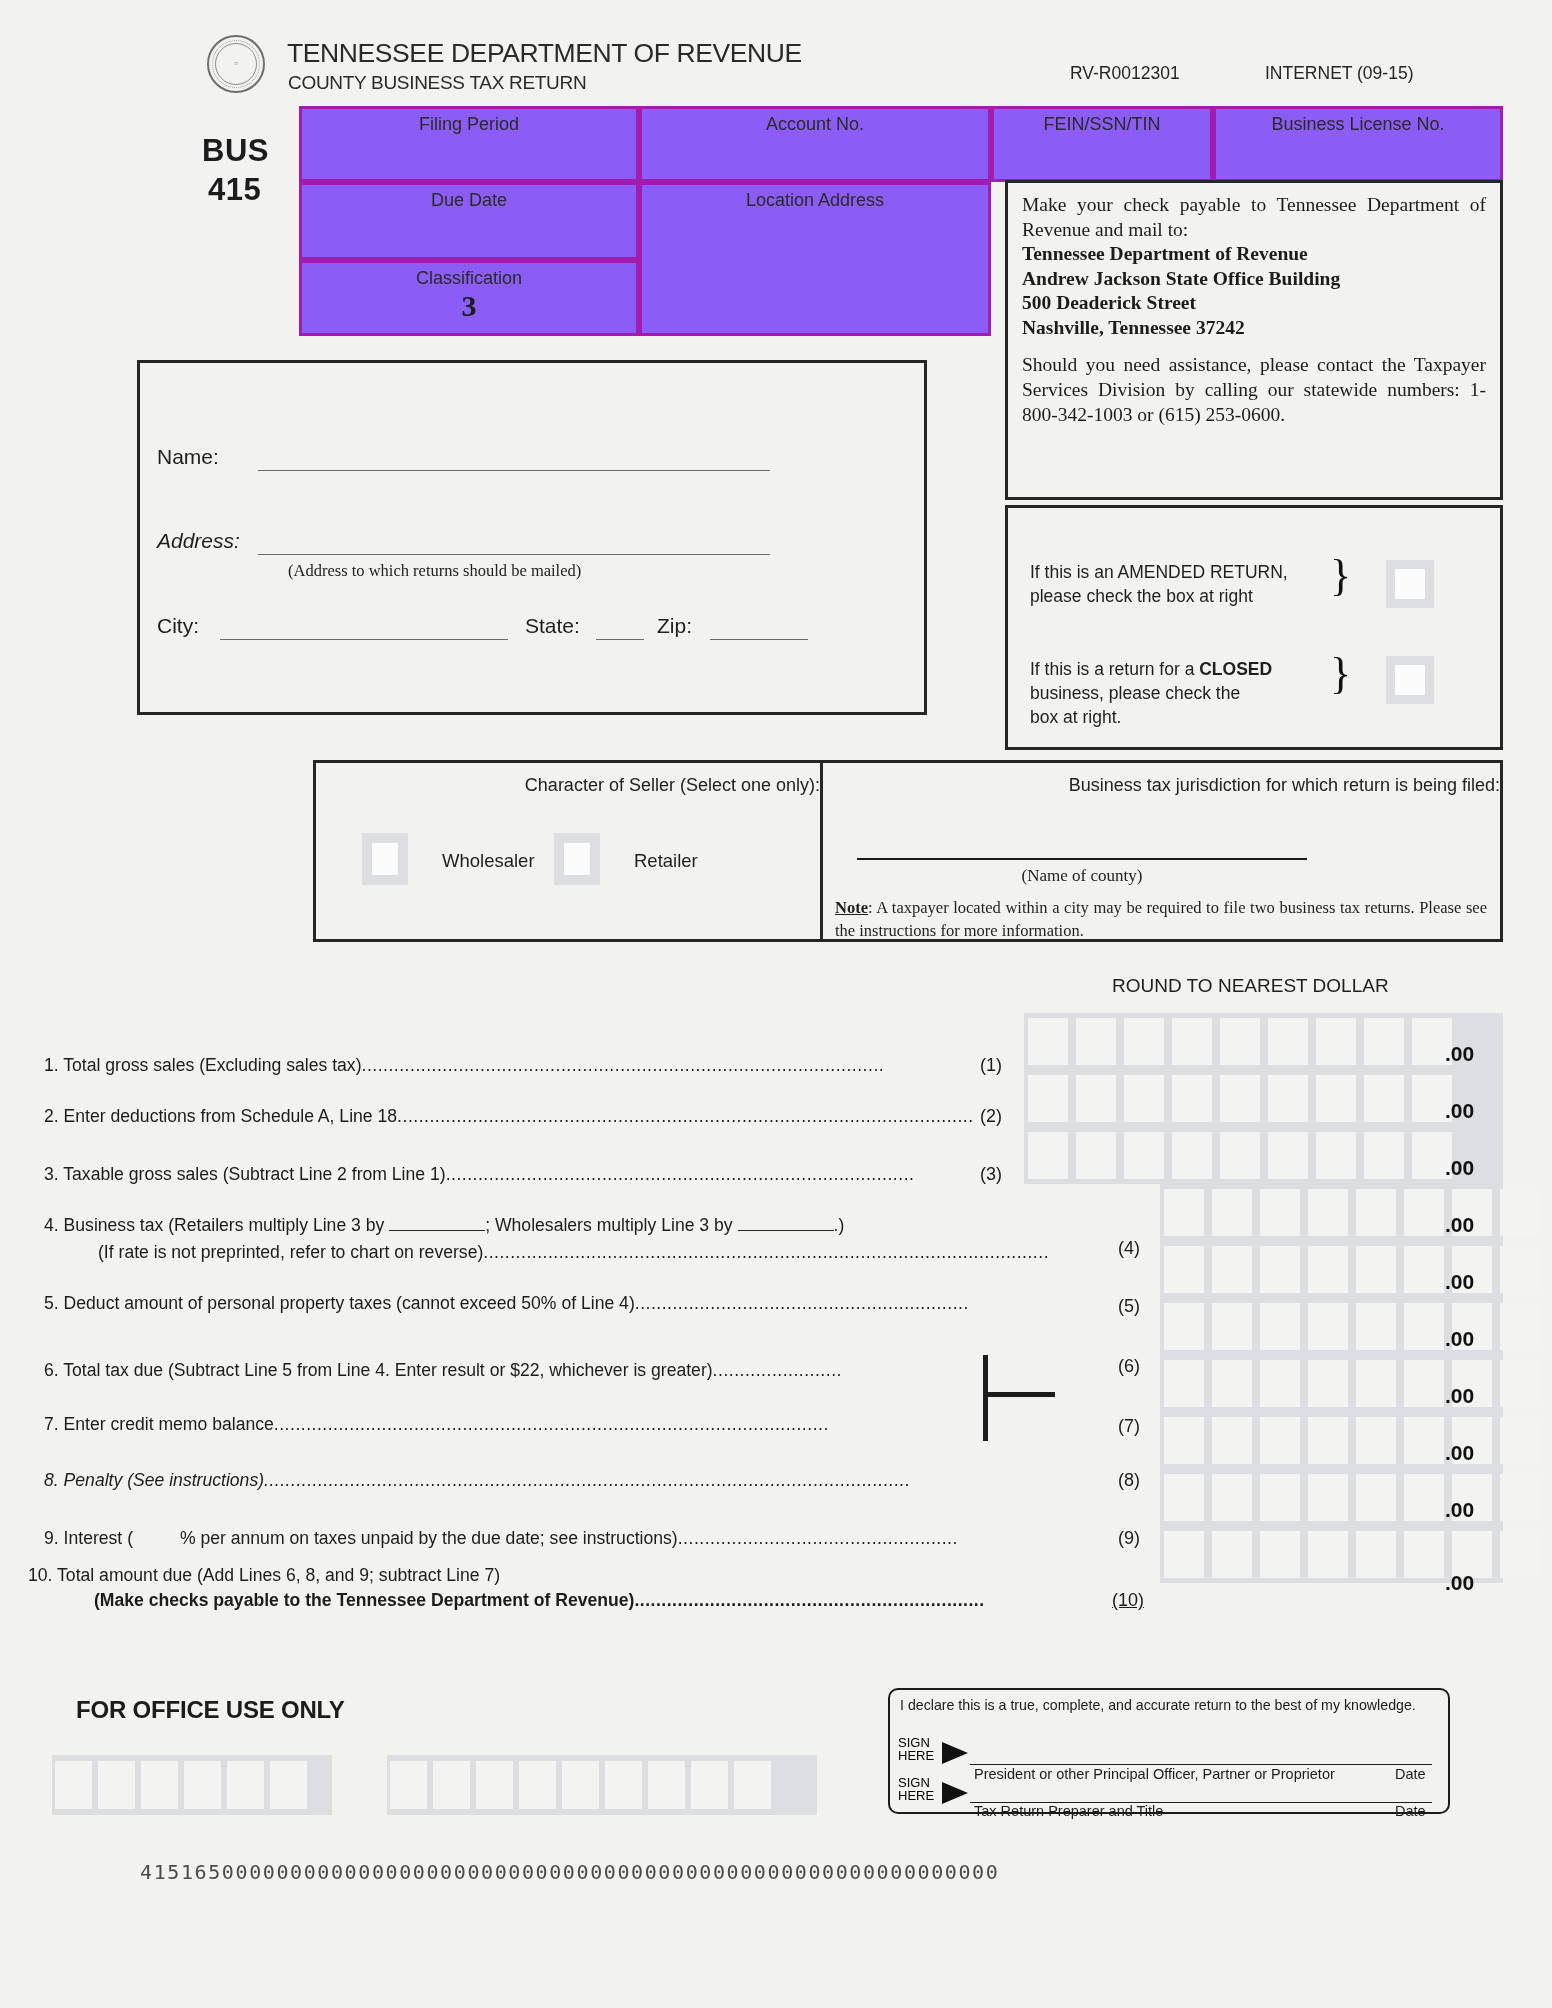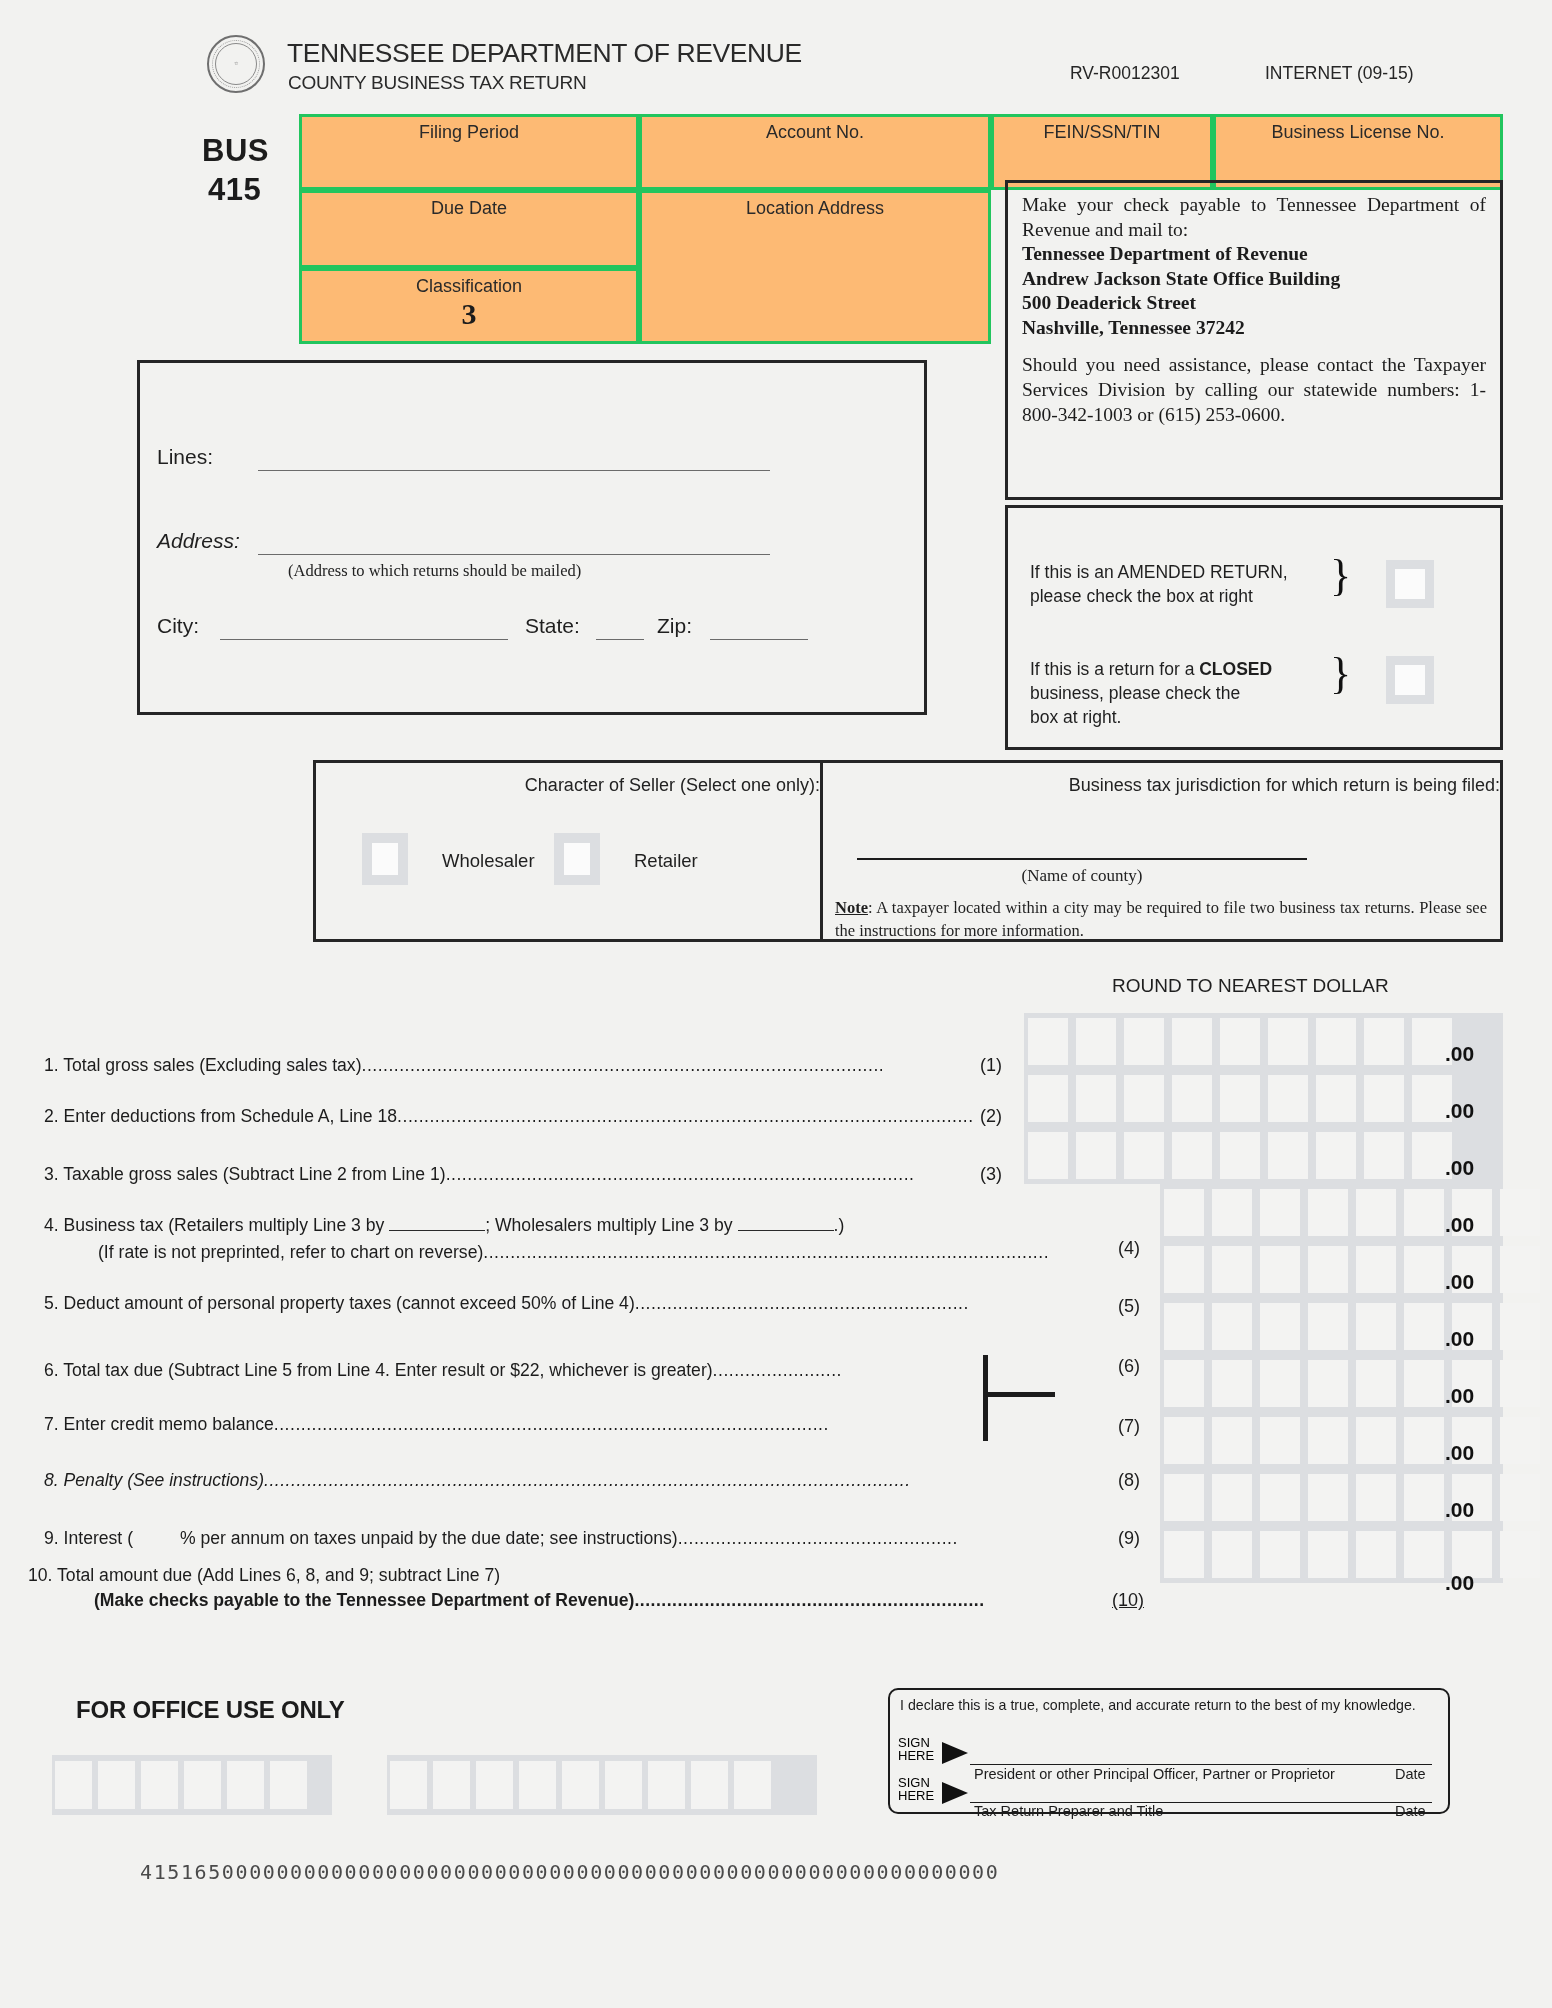--- a/index.html
+++ b/index.html
@@ -55,23 +55,22 @@
     position: absolute; left: 202px; top: 133px;
     font-size: 31px; font-weight: bold; letter-spacing: 0.5px;
   }
   .bus-number {
     position: absolute; left: 208px; top: 172px;
     font-size: 31px; font-weight: bold; letter-spacing: 0.5px;
   }
 
   
   .hbox {
-    position: absolute; border: 3px solid #22c55e; box-sizing: border-box;
-    background: #fdba74;
-    margin-top: 8px;
+    position: absolute; border: 3px solid #a21caf; box-sizing: border-box;
+    background: #8b5cf6;
   }
   .hbox .cap {
     position: absolute; top: 5px; left: 0; right: 0;
     text-align: center; font-size: 18px; color: #2a2a2a;
     white-space: nowrap;
   }
   .classification-val {
     position: absolute; top: 26px; left: 0; right: 0; text-align: center;
     font-family: "Liberation Serif", serif; font-size: 30px; font-weight: bold;
   }
@@ -279,21 +278,21 @@
     <div class="flagrow" style="left:22px; top:150px;">
       <span>If this is a return for a </span><span class="bold">CLOSED</span><br>
       <span>business, please check the</span><br>
       <span>box at right.</span>
     </div>
     <div class="brace" style="left:322px; top:140px;">}</div>
     <div class="chk" style="left:378px; top:148px;"></div>
   </div>
 
   <div class="namebox">
-    <div class="fld-label" style="left:17px; top:82px;">Lines:</div>
+    <div class="fld-label" style="left:17px; top:82px;">Name:</div>
     <div class="rule" style="left:118px; top:107px; width:512px;"></div>
 
     <div class="fld-label" style="left:17px; top:166px;font-style:italic;">Address:</div>
     <div class="rule" style="left:118px; top:191px; width:512px;"></div>
     <div class="sub-note" style="left:148px; top:198px;">(Address to which returns should be mailed)</div>
 
     <div class="fld-label" style="left:17px; top:251px;">City:</div>
     <div class="rule" style="left:80px; top:276px; width:288px;"></div>
     <div class="fld-label" style="left:385px; top:251px;">State:</div>
     <div class="rule" style="left:456px; top:276px; width:48px;"></div>

